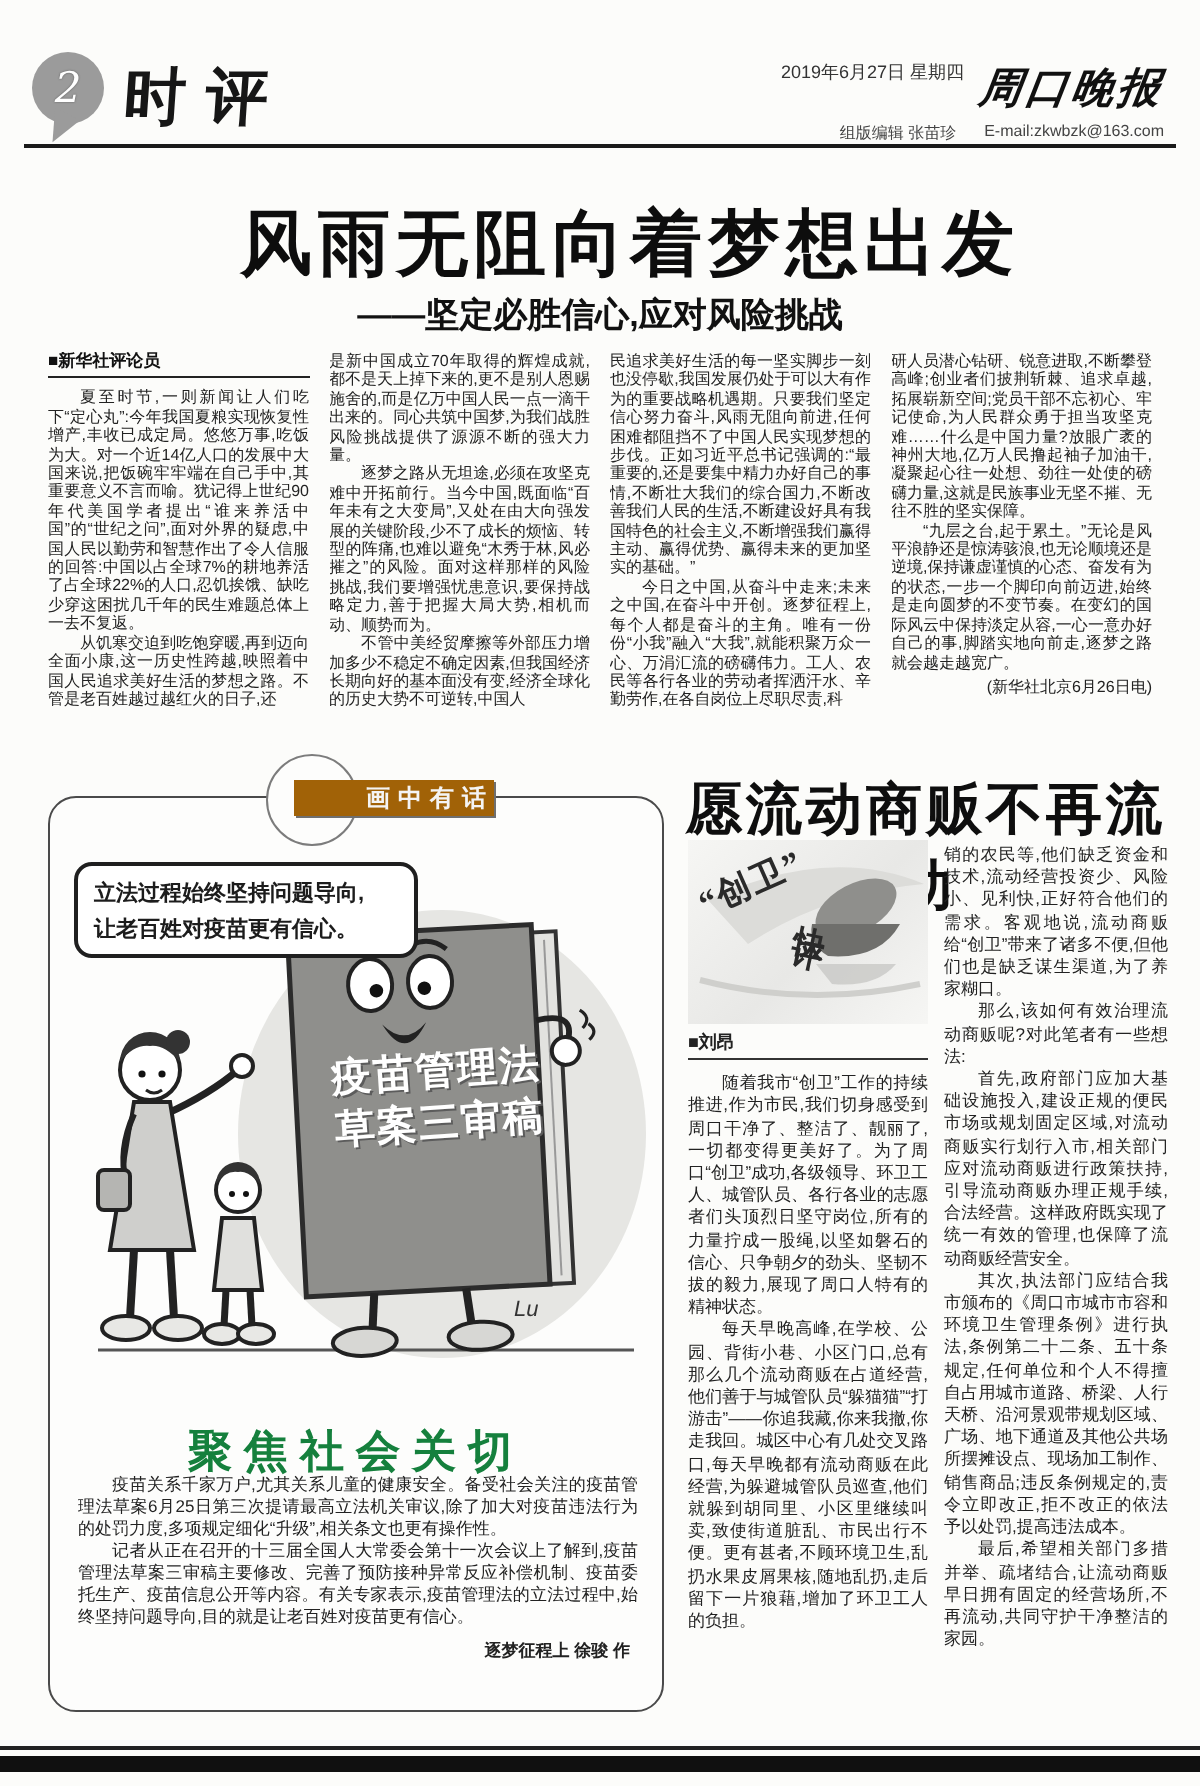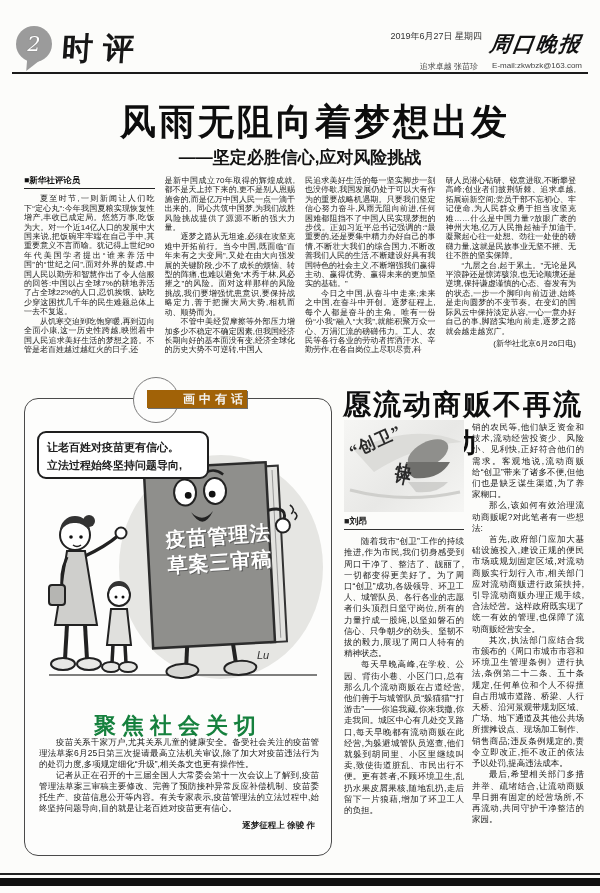--- a/index.html
+++ b/index.html
@@ -99,21 +99,21 @@
   <div class="badge">
     <span>2</span>
   </div>
   <div class="section-title">时评</div>
   <div class="head-right">
     <div class="head-date-row">
       <span class="head-date">2019年6月27日 星期四</span>
       <span class="paper-name">周口晚报</span>
     </div>
     <div class="head-sub">
-      <span>追求卓越 张苗珍</span>
+      <span>组版编辑 张苗珍</span>
       <span>E-mail:zkwbzk@163.com</span>
     </div>
   </div>
   <div class="head-rule"></div>
 
   <div class="main-title">风雨无阻向着梦想出发</div>
   <div class="main-subtitle">——坚定必胜信心,应对风险挑战</div>
 
   <div class="article">
     <div class="acol">
@@ -135,22 +135,22 @@
       <p>“九层之台,起于累土。”无论是风平浪静还是惊涛骇浪,也无论顺境还是逆境,保持谦虚谨慎的心态、奋发有为的状态,一步一个脚印向前迈进,始终是走向圆梦的不变节奏。在变幻的国际风云中保持淡定从容,一心一意办好自己的事,脚踏实地向前走,逐梦之路就会越走越宽广。</p>
       <p class="signoff">(新华社北京6月26日电)</p>
     </div>
   </div>
 
   <div class="cartoon-box">
     <div class="tab-circle"></div>
     <div class="tab">画中有话</div>
 
     <div class="bubble">
+      <div>立法过程始终坚持问题导向,</div>
       <div>让老百姓对疫苗更有信心。</div>
-      <div>立法过程始终坚持问题导向,</div>
     </div>
 
     <svg class="cartoon-art" width="296" height="272" viewBox="0 0 296 272">
 
       <ellipse cx="190" cy="150" rx="102" ry="112" fill="#e6e6e3"></ellipse>
 
       <line x1="18" y1="258" x2="286" y2="258" stroke="#555" stroke-width="1.5"></line>
 
       <g transform="rotate(-3 185 150)">
         <rect x="236" y="52" width="16" height="176" fill="#e2e2df" stroke="#333" stroke-width="2"></rect>

